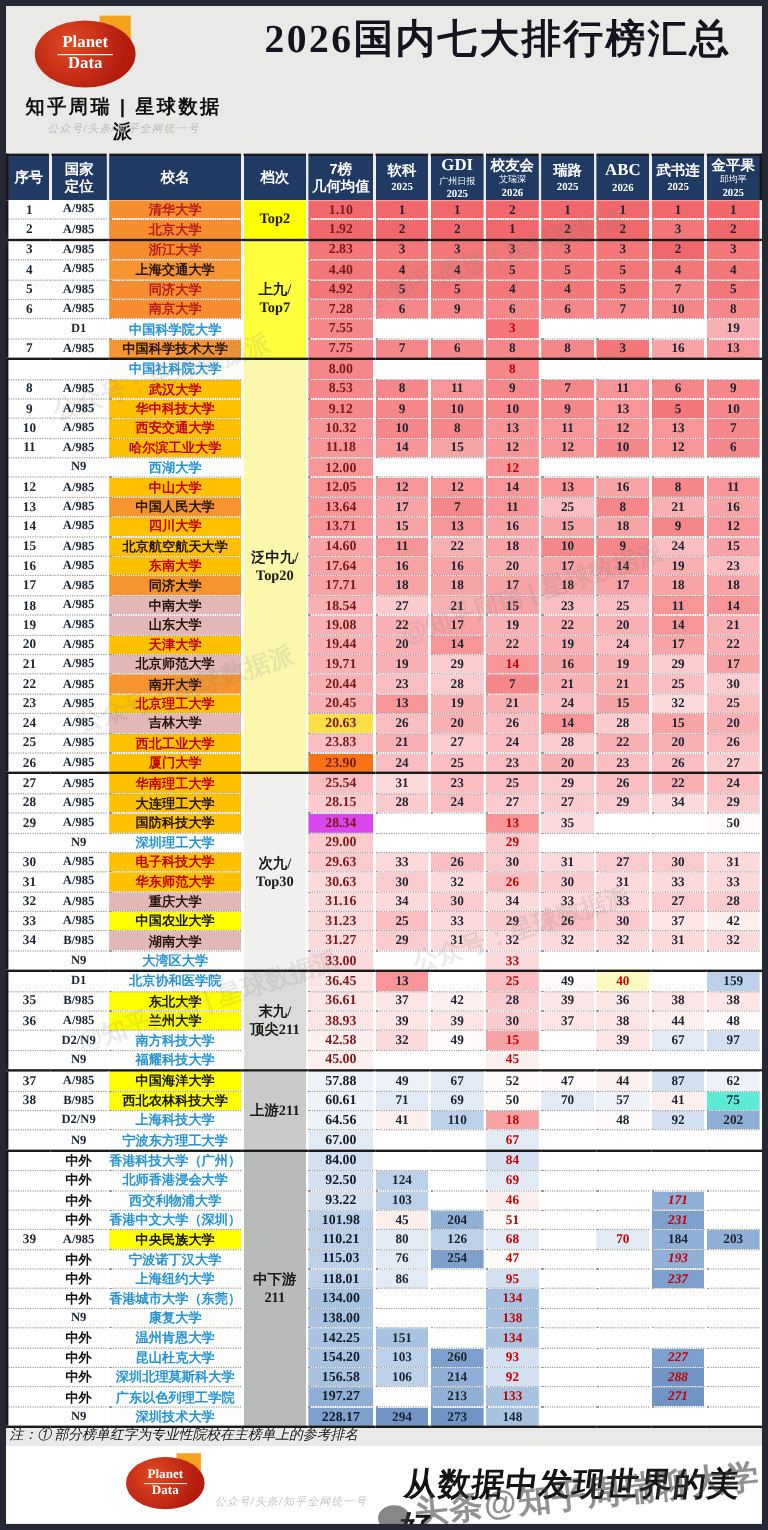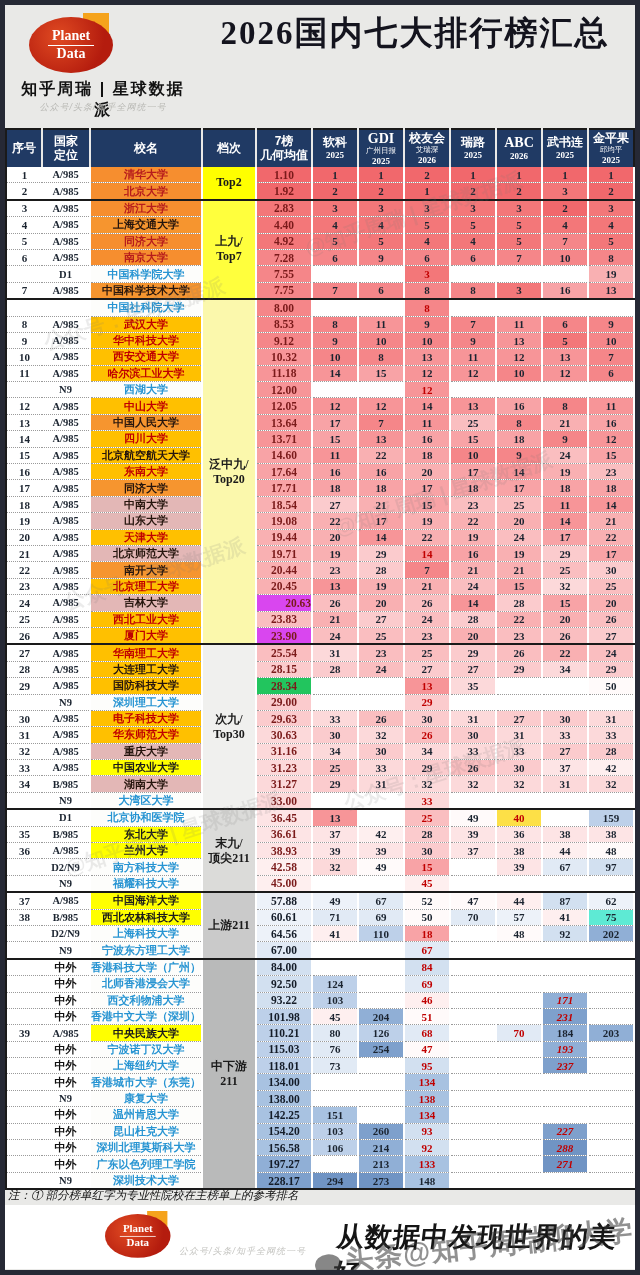--- a/index.html
+++ b/index.html
@@ -469,21 +469,21 @@
         <td class="c-rank" style="background: rgb(249, 176, 178);">21</td>
         <td class="c-rank" style="background: rgb(250, 190, 192);">24</td>
         <td class="c-rank" style="background: rgb(248, 163, 166);">15</td>
         <td class="c-rank" style="background: rgb(252, 217, 218);">32</td>
         <td class="c-rank" style="background: rgb(250, 190, 192);">25</td>
       </tr>
       <tr>
         <td class="c-no">24</td>
         <td class="c-type">A/985</td>
         <td class="c-name ns-pk">吉林大学</td>
-        <td class="c-mean" style="background: #d946ef; color: rgb(122, 26, 26); text-align: right;">20.63</td>
+        <td class="c-mean" style="background: #fde047; color: rgb(122, 26, 26);">20.63</td>
         <td class="c-rank" style="background: rgb(250, 190, 192);">26</td>
         <td class="c-rank" style="background: rgb(249, 176, 178);">20</td>
         <td class="c-rank" style="background: rgb(250, 190, 192);">26</td>
         <td class="c-rank" style="background: rgb(247, 149, 152);">14</td>
         <td class="c-rank" style="background: rgb(251, 203, 205);">28</td>
         <td class="c-rank" style="background: rgb(248, 163, 166);">15</td>
         <td class="c-rank" style="background: rgb(249, 176, 178);">20</td>
       </tr>
       <tr>
         <td class="c-no">25</td>
@@ -495,21 +495,21 @@
         <td class="c-rank" style="background: rgb(250, 190, 192);">24</td>
         <td class="c-rank" style="background: rgb(251, 203, 205);">28</td>
         <td class="c-rank" style="background: rgb(249, 176, 178);">22</td>
         <td class="c-rank" style="background: rgb(249, 176, 178);">20</td>
         <td class="c-rank" style="background: rgb(250, 190, 192);">26</td>
       </tr>
       <tr class="tier-end">
         <td class="c-no">26</td>
         <td class="c-type">A/985</td>
         <td class="c-name ns-gr">厦门大学</td>
-        <td class="c-mean" style="background: #d946ef; color: rgb(122, 26, 26); text-align: center;">23.90</td>
+        <td class="c-mean" style="background: #f97316; color: rgb(122, 26, 26); text-align: center;">23.90</td>
         <td class="c-rank" style="background: rgb(250, 190, 192);">24</td>
         <td class="c-rank" style="background: rgb(250, 190, 192);">25</td>
         <td class="c-rank" style="background: rgb(250, 190, 192);">23</td>
         <td class="c-rank" style="background: rgb(249, 176, 178);">20</td>
         <td class="c-rank" style="background: rgb(250, 190, 192);">23</td>
         <td class="c-rank" style="background: rgb(250, 190, 192);">26</td>
         <td class="c-rank" style="background: rgb(251, 203, 205);">27</td>
       </tr>
       <tr>
         <td class="c-no">27</td>
@@ -536,21 +536,21 @@
         <td class="c-rank" style="background: rgb(251, 203, 205);">27</td>
         <td class="c-rank" style="background: rgb(251, 203, 205);">27</td>
         <td class="c-rank" style="background: rgb(251, 203, 205);">29</td>
         <td class="c-rank" style="background: rgb(252, 217, 218);">34</td>
         <td class="c-rank" style="background: rgb(251, 203, 205);">29</td>
       </tr>
       <tr>
         <td class="c-no">29</td>
         <td class="c-type">A/985</td>
         <td class="c-name ns-gb">国防科技大学</td>
-        <td class="c-mean" style="background: #22c55e; color: rgb(122, 26, 26);">28.34</td>
+        <td class="c-mean" style="background: #d946ef; color: rgb(122, 26, 26);">28.34</td>
         <td class="c-rank"></td>
         <td class="c-rank"></td>
         <td class="c-rank red" style="background: rgb(247, 149, 152);">13</td>
         <td class="c-rank" style="background: rgb(252, 217, 218);">35</td>
         <td class="c-rank"></td>
         <td class="c-rank"></td>
         <td class="c-rank" style="background: rgb(255, 250, 250);">50</td>
       </tr>
       <tr>
         <td class="c-no"></td>
@@ -647,21 +647,21 @@
         <td class="c-no"></td>
         <td class="c-type">D1</td>
         <td class="c-name ns-bl">北京协和医学院</td>
         <td class="c-tier" rowspan="5" style="background: rgb(219, 219, 217);">末九/
 顶尖211</td>
         <td class="c-mean" style="background: rgb(253, 228, 229); color: rgb(122, 26, 26);">36.45</td>
         <td class="c-rank" style="background: rgb(247, 149, 152);">13</td>
         <td class="c-rank"></td>
         <td class="c-rank red" style="background: rgb(250, 190, 192);">25</td>
         <td class="c-rank" style="background: rgb(255, 250, 250);">49</td>
-        <td class="c-rank red" style="background: #fde047; margin-top: 40px;">40</td>
+        <td class="c-rank red" style="background: #fef9c3; margin-top: 40px;">40</td>
         <td class="c-rank"></td>
         <td class="c-rank" style="background: rgb(189, 208, 233);">159</td>
       </tr>
       <tr>
         <td class="c-no">35</td>
         <td class="c-type">B/985</td>
         <td class="c-name ns-yl">东北大学</td>
         <td class="c-mean" style="background: rgb(253, 228, 229); color: rgb(122, 26, 26);">36.61</td>
         <td class="c-rank" style="background: rgb(253, 228, 229);">37</td>
         <td class="c-rank" style="background: rgb(254, 239, 239);">42</td>
@@ -841,21 +841,21 @@
         <td class="c-rank"></td>
         <td class="c-rank"></td>
         <td class="c-rank itred" style="background: rgb(144, 175, 214);">193</td>
         <td class="c-rank"></td>
       </tr>
       <tr>
         <td class="c-no"></td>
         <td class="c-type cjk">中外</td>
         <td class="c-name ns-bl">上海纽约大学</td>
         <td class="c-mean" style="background: rgb(189, 208, 233); color: rgb(20, 28, 40);">118.01</td>
-        <td class="c-rank" style="background: rgb(225, 234, 245);">73</td>
+        <td class="c-rank" style="background: rgb(225, 234, 245);">86</td>
         <td class="c-rank"></td>
         <td class="c-rank red" style="background: rgb(210, 224, 240);">95</td>
         <td class="c-rank"></td>
         <td class="c-rank"></td>
         <td class="c-rank itred" style="background: rgb(126, 160, 204);">237</td>
         <td class="c-rank"></td>
       </tr>
       <tr>
         <td class="c-no"></td>
         <td class="c-type cjk">中外</td>

